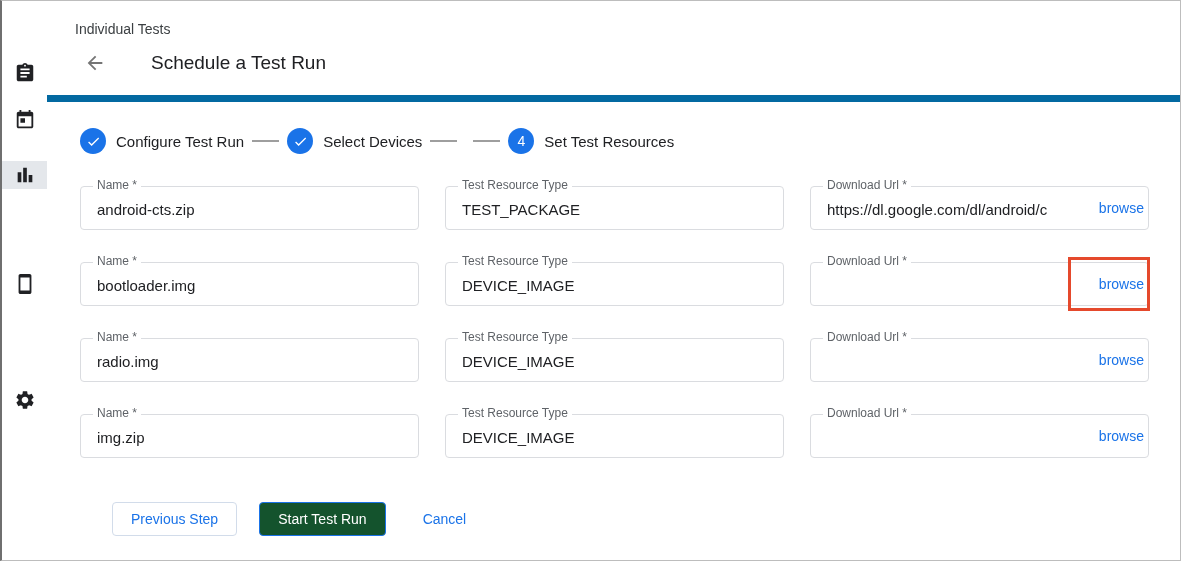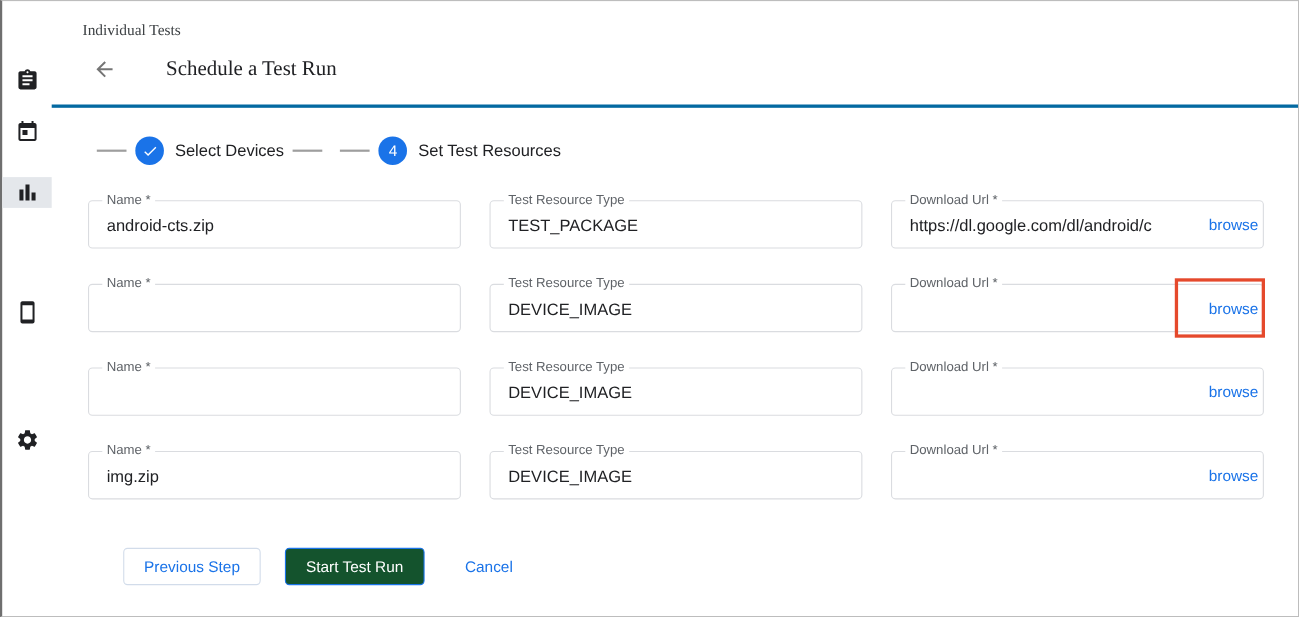--- a/index.html
+++ b/index.html
@@ -12,21 +12,21 @@
   .sidebar { width:45px; flex:0 0 45px; display:flex; flex-direction:column; align-items:center; padding-top:58px; }
   .nav-item { width:45px; height:28px; display:flex; align-items:center; justify-content:center; cursor:pointer; }
   .nav-item svg { width:22px; height:22px; fill:#202124; }
   .nav-item.selected { background:#e4e7eb; }
   .ni-2 { margin-top:19px; }
   .ni-3 { margin-top:27px; }
   .ni-4 { margin-top:81px; }
   .ni-5 { margin-top:88px; }
   
   .main { flex:1; display:flex; flex-direction:column; min-width:0; }
-  .header { padding:20px 0 0 28px; border-bottom:3px solid #0369a1;font-family:Liberation Serif, serif; }
+  .header { padding:20px 0 0 28px; border-bottom:7px solid #0369a1; }
   .breadcrumb { font-size:14px; color:#3c4043; }
   .title-row { display:flex; align-items:center; margin:12px 0 18px 6px;gap:12px; }
   .back-btn { background:none; border:none; cursor:pointer; width:28px; height:28px; display:flex; align-items:center; justify-content:center; }
   .back-btn svg { width:22px; height:22px; fill:#757575; }
   .page-title { font-size:19px; font-weight:400; color:#202124; margin-left:30px; }
   
   .stepper { display:flex; align-items:center; margin:26px 0 0 33px; }
   .step { display:flex; align-items:center; cursor:pointer; }
   .step-circle { width:26px; height:26px; border-radius:50%; background:#1a73e8; color:#fff;
     display:flex; align-items:center; justify-content:center; font-size:14px; flex:0 0 26px; }
@@ -88,20 +88,28 @@
         <button class="back-btn">
           <svg viewBox="0 0 24 24">
               <path d="M20 11H7.83l5.59-5.59L12 4l-8 8 8 8 1.41-1.41L7.83 13H20v-2z"></path>
             </svg>
         </button>
         <h1 class="page-title">Schedule a Test Run</h1>
       </div>
     </header>
 
     <div class="stepper">
+      <div class="step">
+        <span class="step-circle">
+            <svg viewBox="0 0 24 24">
+              <path d="M9 16.17L4.83 12l-1.42 1.41L9 19 21 7l-1.41-1.41z"></path>
+            </svg>
+          </span>
+        <span class="step-label">Configure Test Run</span>
+      </div>
       <span class="connector"></span>
       <div class="step">
         <span class="step-circle">
             <svg viewBox="0 0 24 24">
               <path d="M9 16.17L4.83 12l-1.42 1.41L9 19 21 7l-1.41-1.41z"></path>
             </svg>
           </span>
         <span class="step-label">Select Devices</span>
       </div>
       <span class="connector"></span>
@@ -123,34 +131,36 @@
         <span class="fvalue">TEST_PACKAGE</span>
       </div>
       <div class="field url">
         <span class="flabel">Download Url *</span>
         <span class="fvalue">https://dl.google.com/dl/android/c</span>
         <a class="browse">browse</a>
       </div>
 
       <div class="field">
         <span class="flabel">Name *</span>
+        <span class="fvalue">bootloader.img</span>
       </div>
       <div class="field">
         <span class="flabel">Test Resource Type</span>
         <span class="fvalue">DEVICE_IMAGE</span>
       </div>
       <div class="field url">
         <span class="flabel">Download Url *</span>
         <span class="fvalue"></span>
         <a class="browse">browse</a>
         <span class="highlight-box"></span>
       </div>
 
       <div class="field">
         <span class="flabel">Name *</span>
+        <span class="fvalue">radio.img</span>
       </div>
       <div class="field">
         <span class="flabel">Test Resource Type</span>
         <span class="fvalue">DEVICE_IMAGE</span>
       </div>
       <div class="field url">
         <span class="flabel">Download Url *</span>
         <span class="fvalue"></span>
         <a class="browse">browse</a>
       </div>

